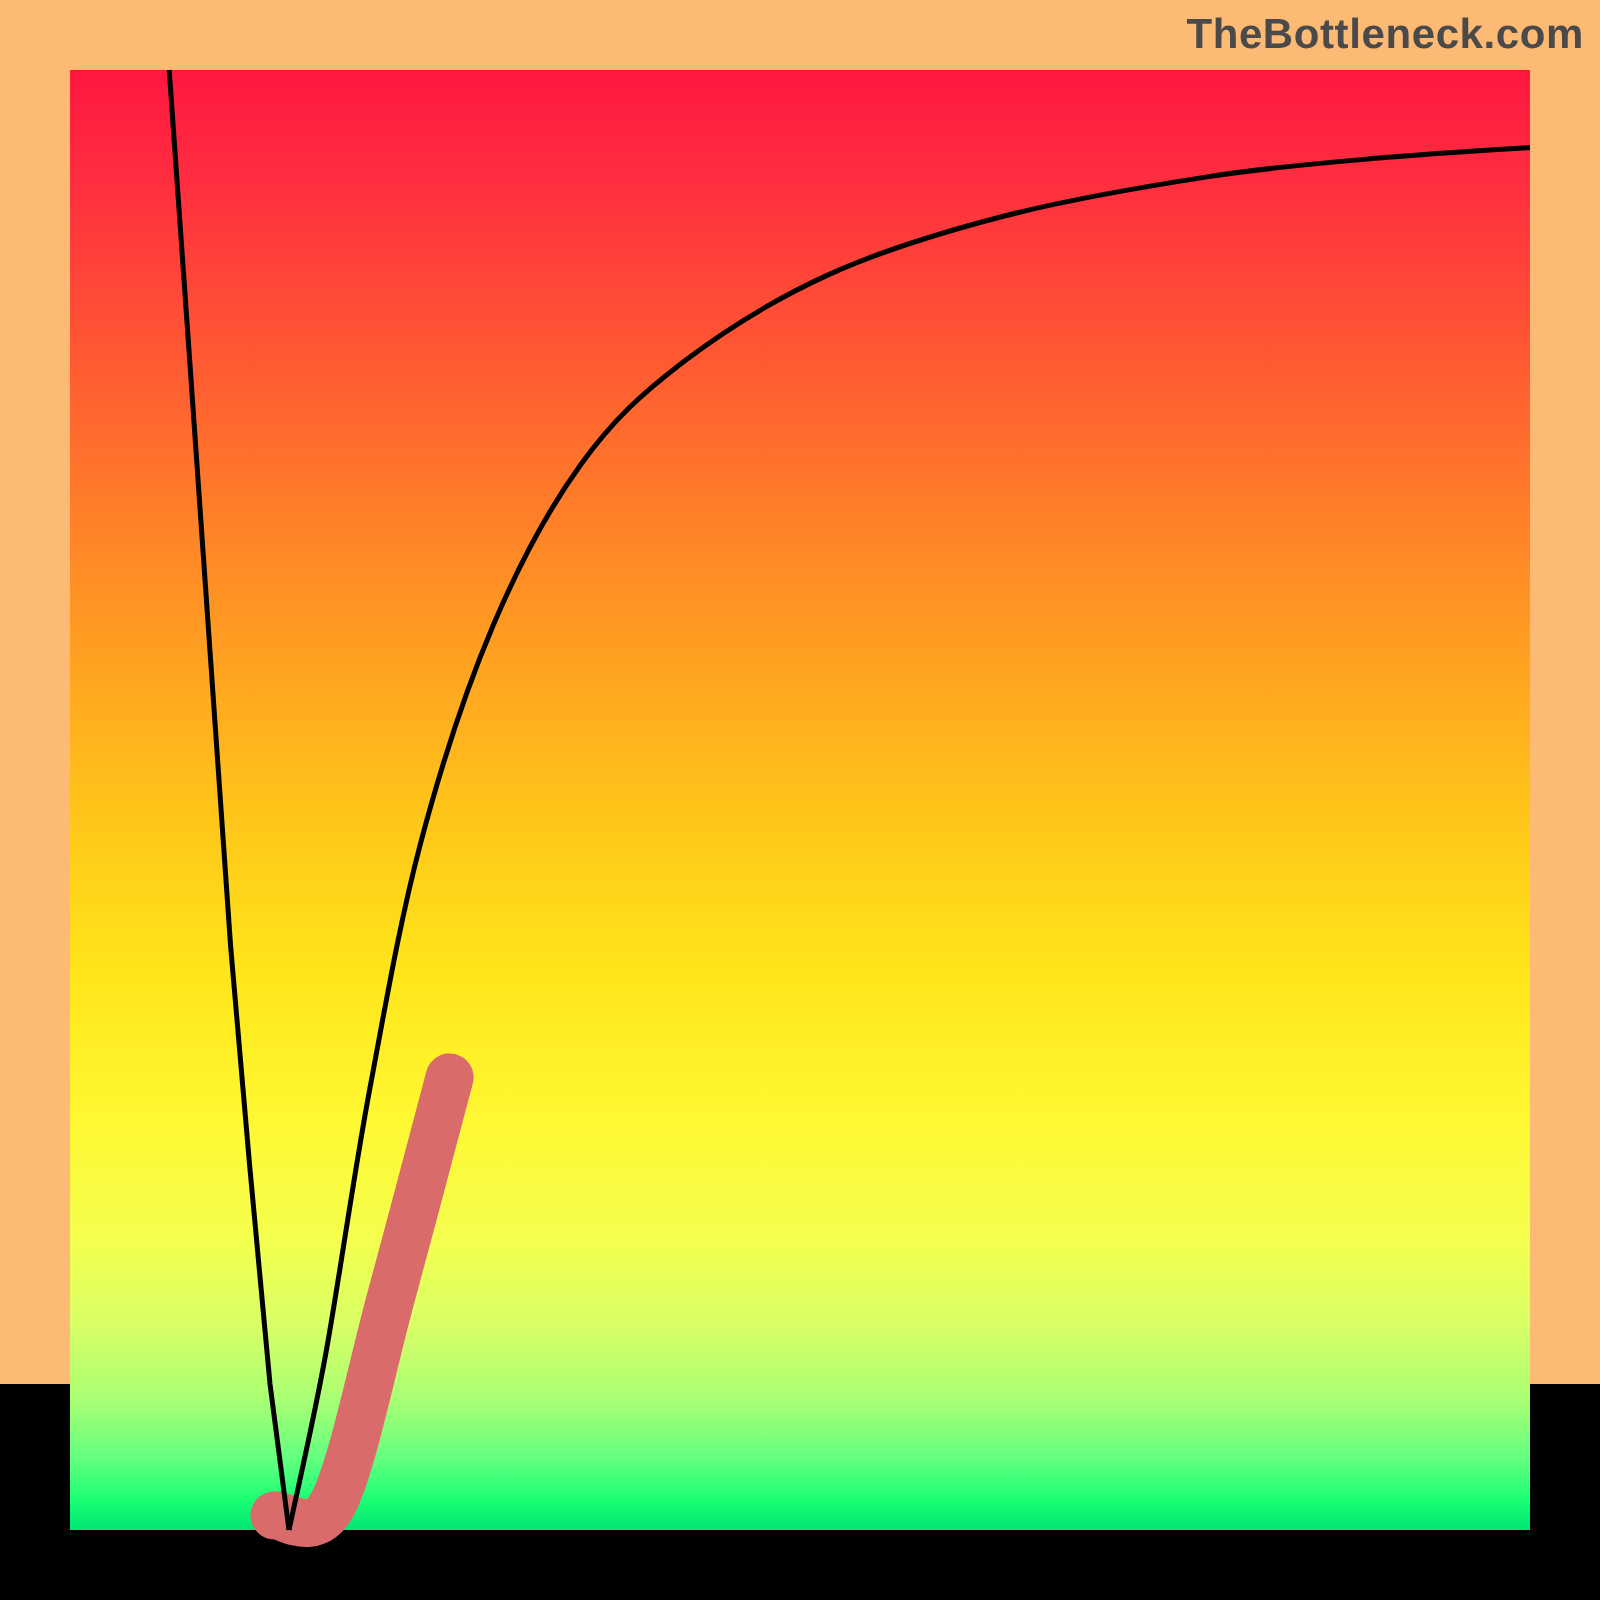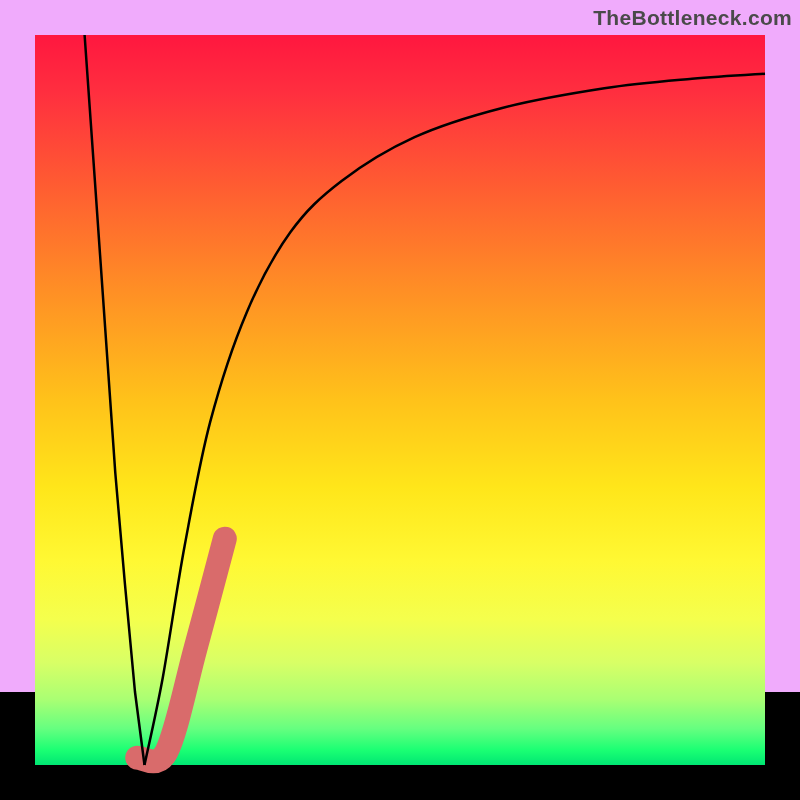--- a/index.html
+++ b/index.html
@@ -1,16 +1,16 @@
 <!DOCTYPE html>
 <html><head>
 <meta charset="utf-8">
 <style>
 html,body{margin:0;padding:0;width:800px;height:800px;background:#000;overflow:hidden}
-.frame{position:absolute;left:0;top:0;width:800px;height:692px;background:#f0abfc}
+.frame{position:absolute;left:0;top:0;width:800px;height:692px;background:#fdba74}
 .plot{position:absolute;left:35px;top:35px;width:730px;height:730px;
   background:linear-gradient(to bottom,
     #ff173f 0%,
     #ff2f3f 8%,
     #ff5a32 20%,
     #ff8f25 35%,
     #ffc21a 50%,
     #ffe61a 62%,
     #fff833 72%,
     #f4ff4d 80%,

